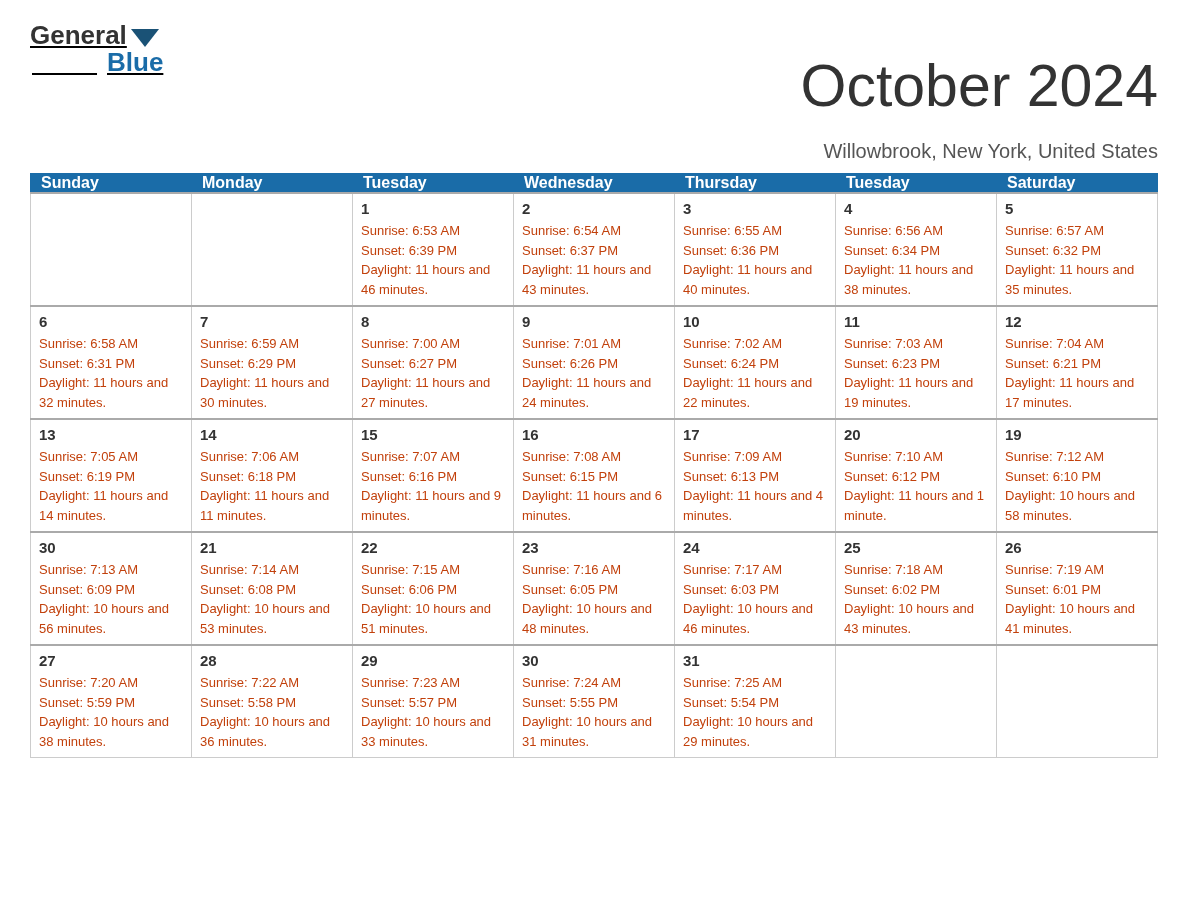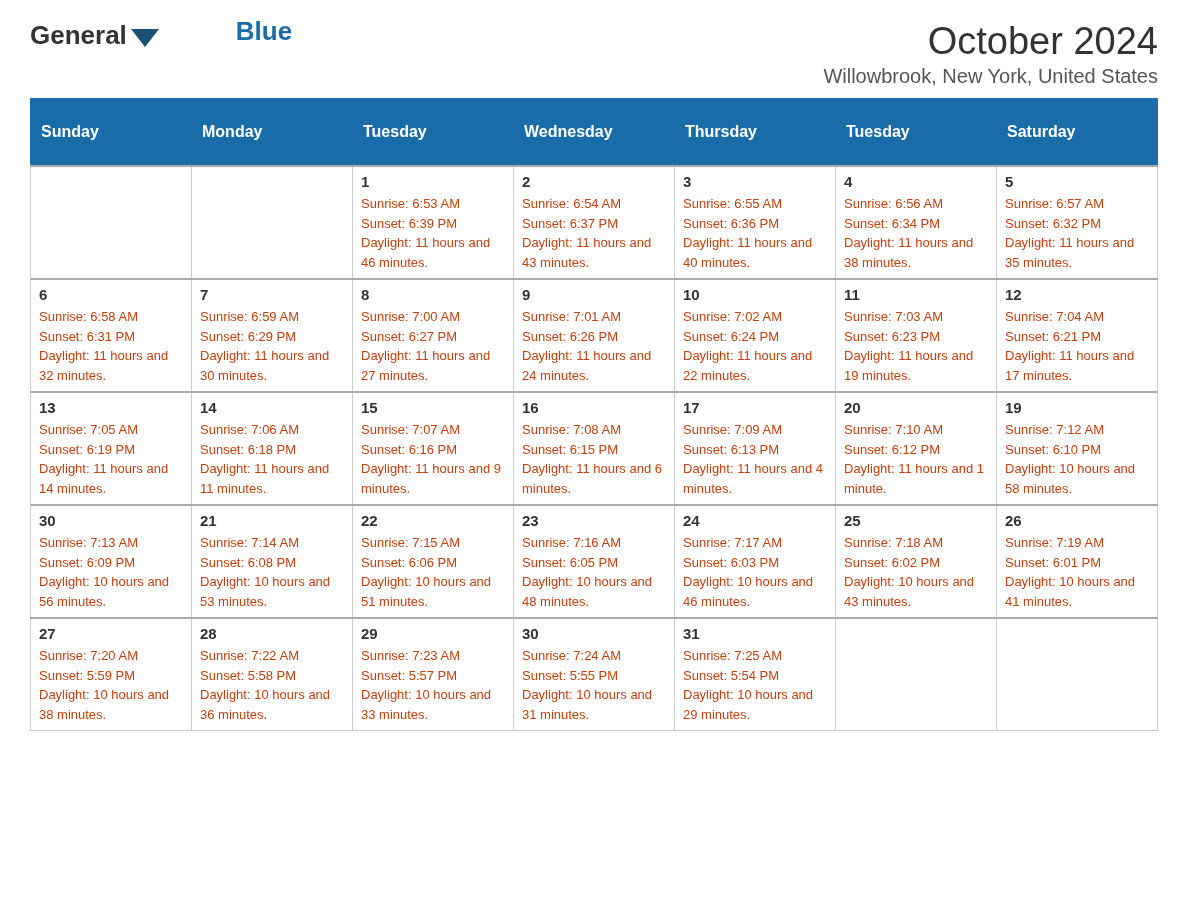--- a/index.html
+++ b/index.html
@@ -11,22 +11,23 @@
       padding: 20px 30px;
     }
     .header {
       display: flex;
       justify-content: space-between;
       align-items: flex-start;
       margin-bottom: 10px;
     }
     .logo {
       display: flex;
-      flex-direction: row;
+      flex-direction: column;
       align-items: flex-start;
+      text-decoration: underline;
     }
     .logo-top {
       display: flex;
       align-items: center;
     }
     .logo-general {
       font-size: 26px;
       font-weight: bold;
       color: #333;
     }
@@ -42,38 +43,39 @@
     .logo-blue {
       font-size: 26px;
       font-weight: bold;
       color: #1a6ca8;
       margin-left: 10px;
     }
     .title-area {
       text-align: right;
     }
     .title-month {
-      font-size: 38px;
+      font-size: 59px;
       color: #333;
       font-weight: normal;
+      margin-top: 32px;
     }
     .title-location {
       font-size: 20px;
       color: #555;
-      margin-top: 2px;
+      margin-top: 20px;
     }
     .calendar {
       width: 100%;
       border-collapse: collapse;
       margin-top: 10px;
     }
     .calendar th {
       background-color: #1a6ca8;
       color: #fff;
-      padding: 24px 10px;
+      padding: 0 10px;
       text-align: left;
       font-size: 16px;
       border: 1px solid #1a6ca8;
     }
     .calendar td {
       border: 1px solid #ccc;
       vertical-align: top;
       padding: 6px 8px;
       width: 14.28%;
       min-height: 100px;

